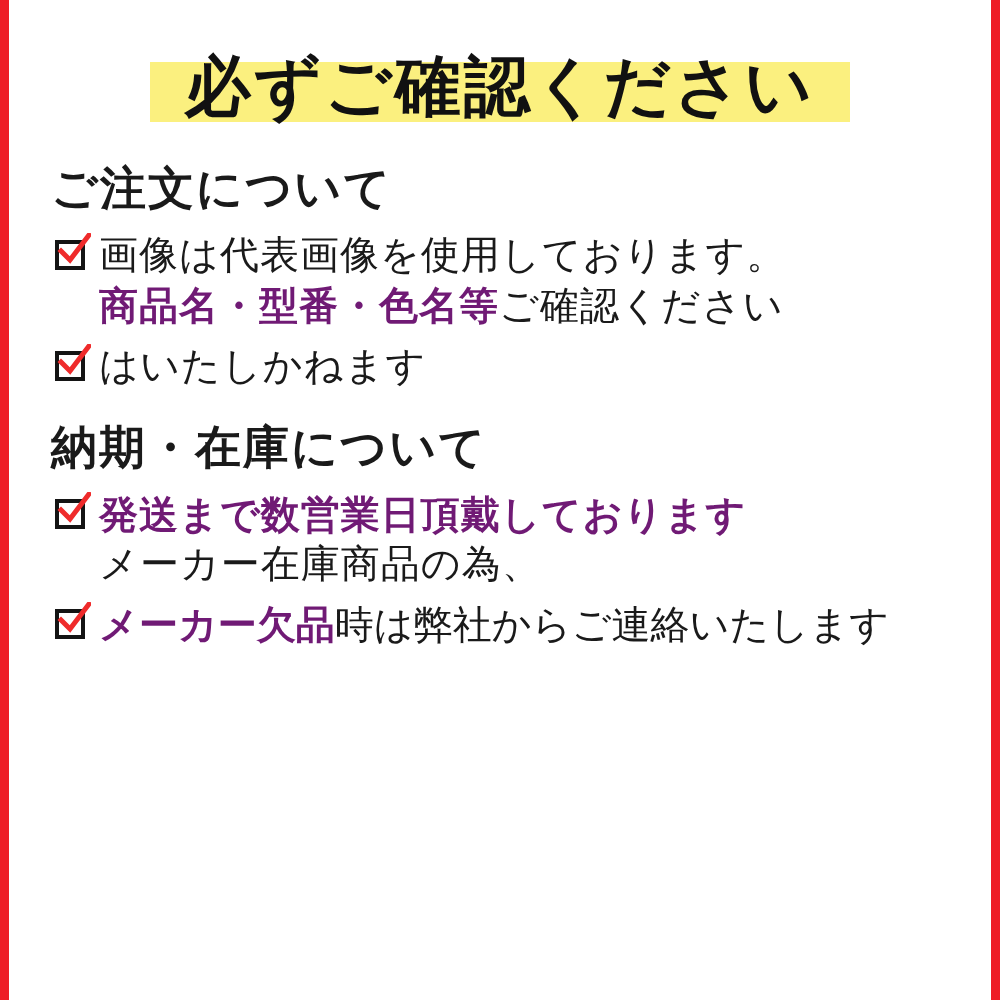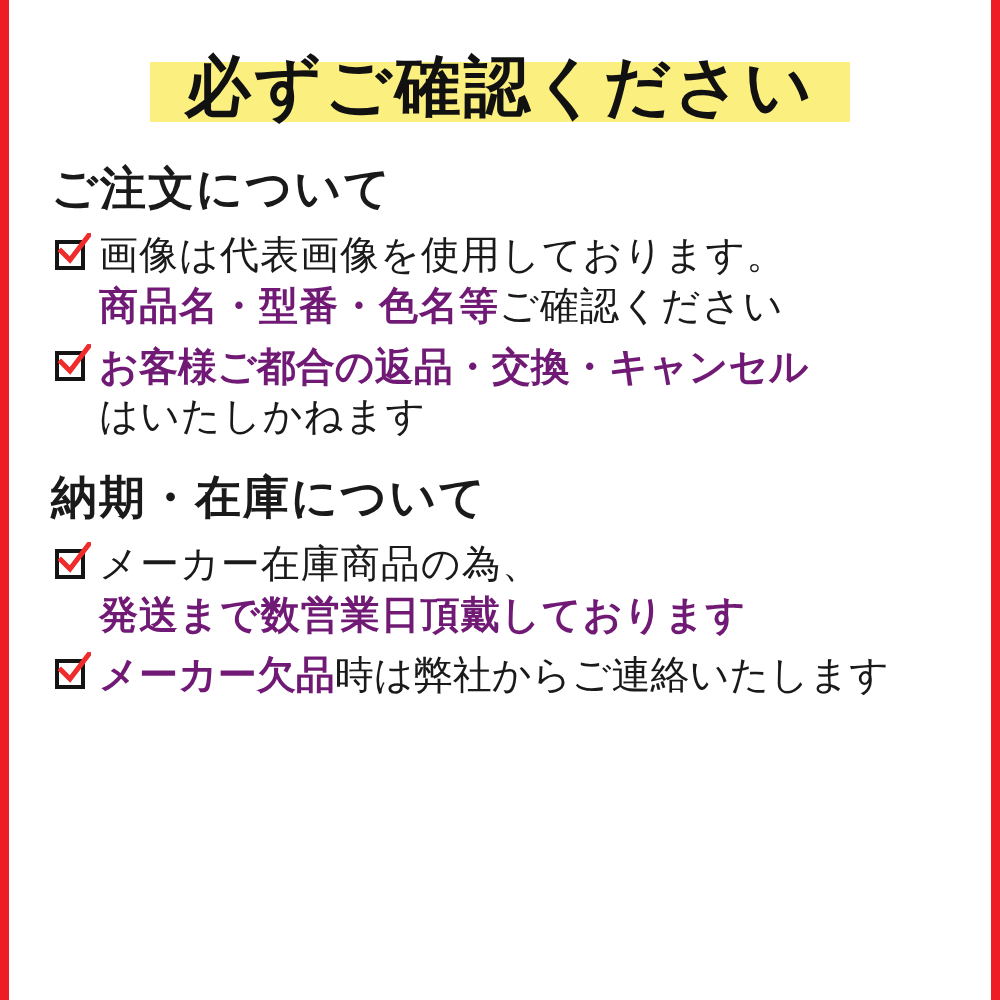--- a/index.html
+++ b/index.html
@@ -163,38 +163,37 @@
     </div>
 
     <div class="item">
       <span class="check">
         <span class="box"></span>
         <svg class="tick" viewBox="0 0 34 34" xmlns="http://www.w3.org/2000/svg">
           <path d="M4 18 L13 27 L32 2" fill="none" stroke="#ef2b2b" stroke-width="5" stroke-linecap="square"></path>
         </svg>
       </span>
       <span class="lines">
-        <div class="line red tight">お客様ご都合の返品・交換・キャンセル</div>
         <div class="line blk">はいたしかねます</div>
       </span>
     </div>
 
 
     <div class="section-head second">納期・在庫について</div>
 
     <div class="item">
       <span class="check">
         <span class="box"></span>
         <svg class="tick" viewBox="0 0 34 34" xmlns="http://www.w3.org/2000/svg">
           <path d="M4 18 L13 27 L32 2" fill="none" stroke="#ef2b2b" stroke-width="5" stroke-linecap="square"></path>
         </svg>
       </span>
       <span class="lines">
+        <div class="line red">発送まで数営業日頂戴しております</div>
         <div class="line blk">メーカー在庫商品の為、</div>
-        <div class="line red">発送まで数営業日頂戴しております</div>
       </span>
     </div>
 
     <div class="item">
       <span class="check">
         <span class="box"></span>
         <svg class="tick" viewBox="0 0 34 34" xmlns="http://www.w3.org/2000/svg">
           <path d="M4 18 L13 27 L32 2" fill="none" stroke="#ef2b2b" stroke-width="5" stroke-linecap="square"></path>
         </svg>
       </span>

